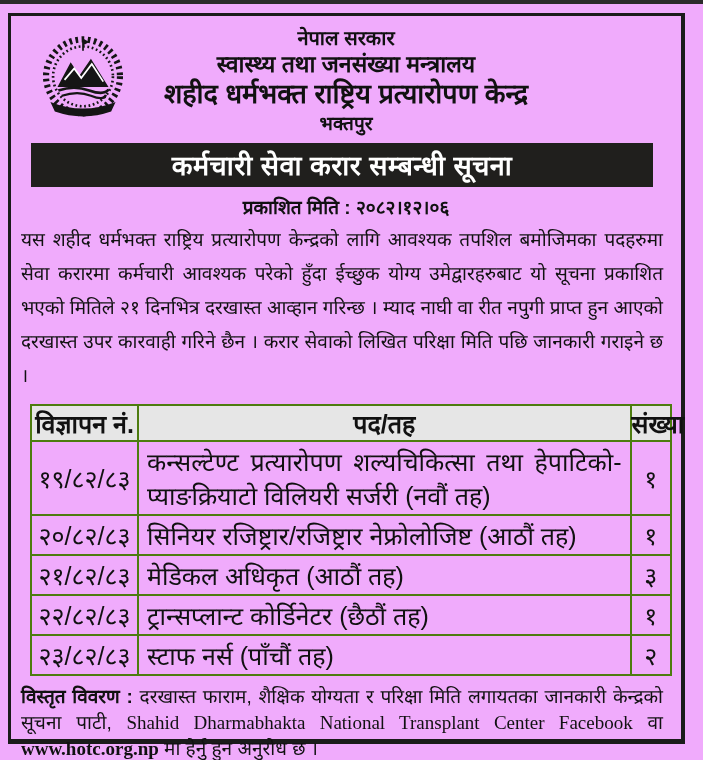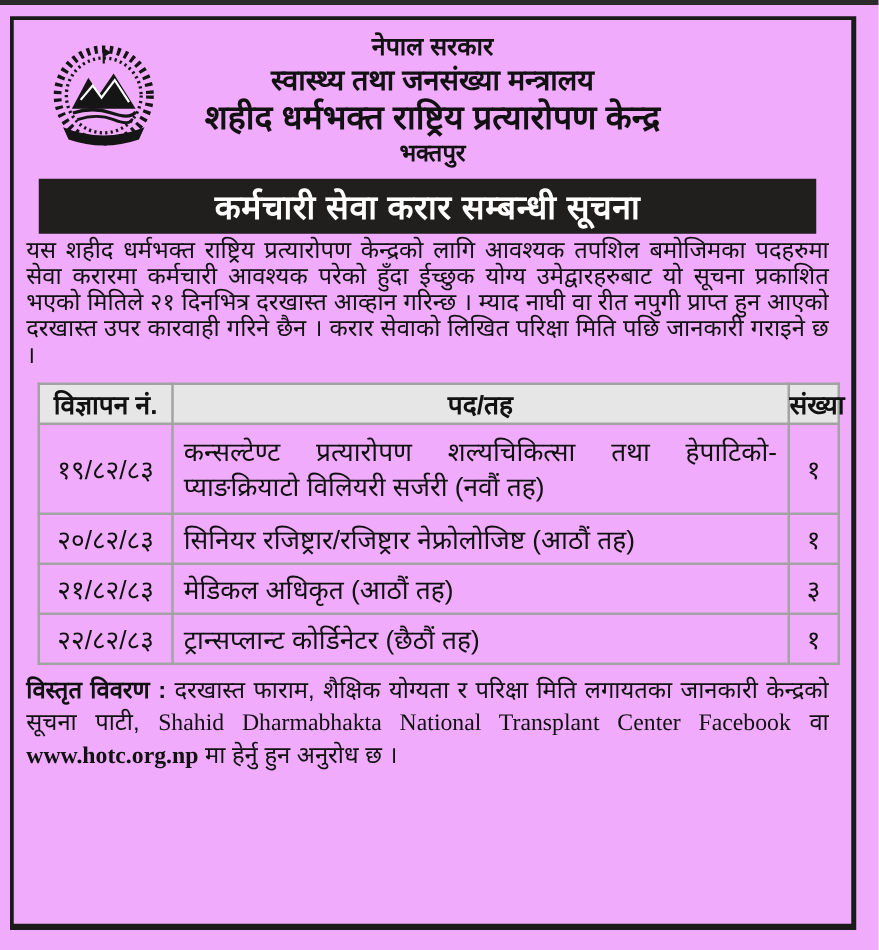--- a/index.html
+++ b/index.html
@@ -14,24 +14,24 @@
   .h-l1 { margin-top:10px; font-size:20px; line-height:24px; }
   .h-l2 { font-size:23px; line-height:28px; }
   .h-l3 { font-size:27px; line-height:33px; }
   .h-l4 { font-size:19px; line-height:26px; }
 
   .banner { margin:6px 28px 0 20px; height:44px; line-height:46px; background:#201f1d;
     color:#fff; text-align:center; font-weight:bold; font-size:27px; letter-spacing:.5px; }
 
   .pubdate { margin-top:9px; text-align:center; font-weight:bold; font-size:19px; line-height:24px; }
 
-  .bodytext { margin:3px 18px 0 10px; text-align:justify; font-size:19px; line-height:21px; }
+  .bodytext { margin:3px 18px 0 10px; text-align:justify; font-size:19px; line-height:34px; }
 
   table.vacancy { border-collapse:collapse; table-layout:fixed; width:642px; margin:11px 0 0 19px; }
-  .vacancy th, .vacancy td { border:2px solid #a3a3a3; font-size:21px; padding:0; }
+  .vacancy th, .vacancy td { border:2px solid #4d7c0f; font-size:25px; padding:0; }
   .vacancy th { background:#e6e6e6; font-weight:bold; height:30px; }
   .col-no  { width:106px; }
   .col-pos { width:488px; }
   .col-cnt { width:40px; }
   td.c-no, td.c-cnt { text-align:center; }
   td.c-pos { text-align:left; padding:2px 8px; text-align:justify; }
   tr.r-tall td { height:66px; }
   tr.r-std td { height:34px; }
 
   .footer { margin:8px 18px 0 10px; text-align:justify; font-size:19px; line-height:26px; }
@@ -62,20 +62,24 @@
         </svg>
       </span>
       <div class="h-l1">नेपाल सरकार</div>
       <div class="h-l2">स्वास्थ्य तथा जनसंख्या मन्त्रालय</div>
       <div class="h-l3">शहीद धर्मभक्त राष्ट्रिय प्रत्यारोपण केन्द्र</div>
       <div class="h-l4">भक्तपुर</div>
     </div>
 
     <div class="banner">कर्मचारी सेवा करार सम्बन्धी सूचना</div>
 
+    <div class="pubdate">
+      <span>प्रकाशित मिति :</span>
+      <span>२०८२।१२।०६</span>
+    </div>
 
     <p class="bodytext">यस शहीद धर्मभक्त राष्ट्रिय प्रत्यारोपण केन्द्रको लागि आवश्यक तपशिल बमोजिमका पदहरुमा सेवा करारमा कर्मचारी आवश्यक परेको हुँदा ईच्छुक योग्य उमेद्वारहरुबाट यो सूचना प्रकाशित भएको मितिले २१ दिनभित्र दरखास्त आव्हान गरिन्छ । म्याद नाघी वा रीत नपुगी प्राप्त हुन आएको दरखास्त उपर कारवाही गरिने छैन । करार सेवाको लिखित परिक्षा मिति पछि जानकारी गराइने छ ।</p>
 
     <table class="vacancy">
       <colgroup>
         <col class="col-no">
           <col class="col-pos">
           <col class="col-cnt">
       </colgroup>
       <thead>
@@ -99,20 +103,25 @@
         <tr class="r-std">
           <td class="c-no">२१/८२/८३</td>
           <td class="c-pos">मेडिकल अधिकृत (आठौं तह)</td>
           <td class="c-cnt">३</td>
         </tr>
         <tr class="r-std">
           <td class="c-no">२२/८२/८३</td>
           <td class="c-pos">ट्रान्सप्लान्ट कोर्डिनेटर (छैठौं तह)</td>
           <td class="c-cnt">१</td>
         </tr>
+        <tr class="r-std">
+          <td class="c-no">२३/८२/८३</td>
+          <td class="c-pos">स्टाफ नर्स (पाँचौं तह)</td>
+          <td class="c-cnt">२</td>
+        </tr>
       </tbody>
     </table>
 
     <p class="footer">
       <span class="f-label">विस्तृत विवरण :</span>
       <span>दरखास्त फाराम, शैक्षिक योग्यता र परिक्षा मिति लगायतका जानकारी केन्द्रको सूचना पाटी,</span>
       <span class="latin">Shahid Dharmabhakta National Transplant Center Facebook</span>
       <span>वा</span>
       <span class="site">www.hotc.org.np</span>
       <span>मा हेर्नु हुन अनुरोध छ ।</span>

